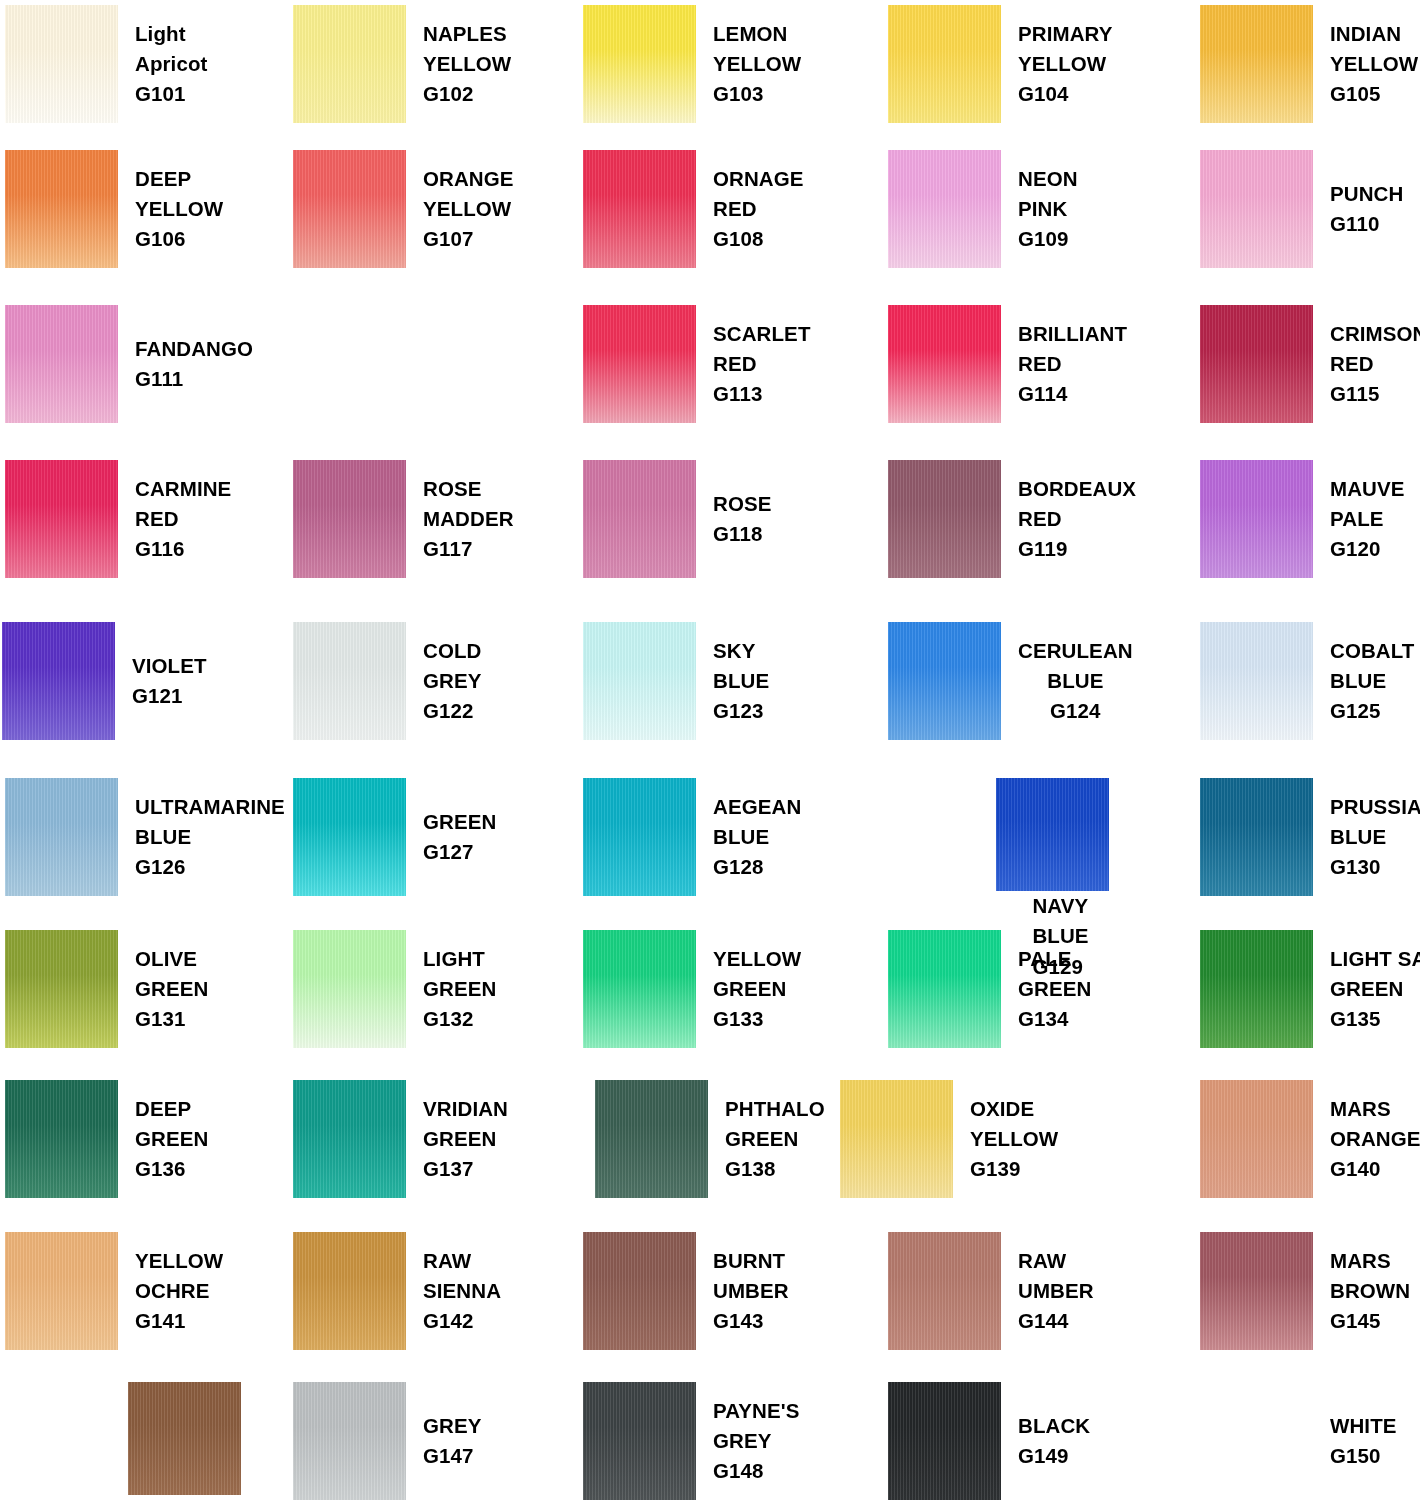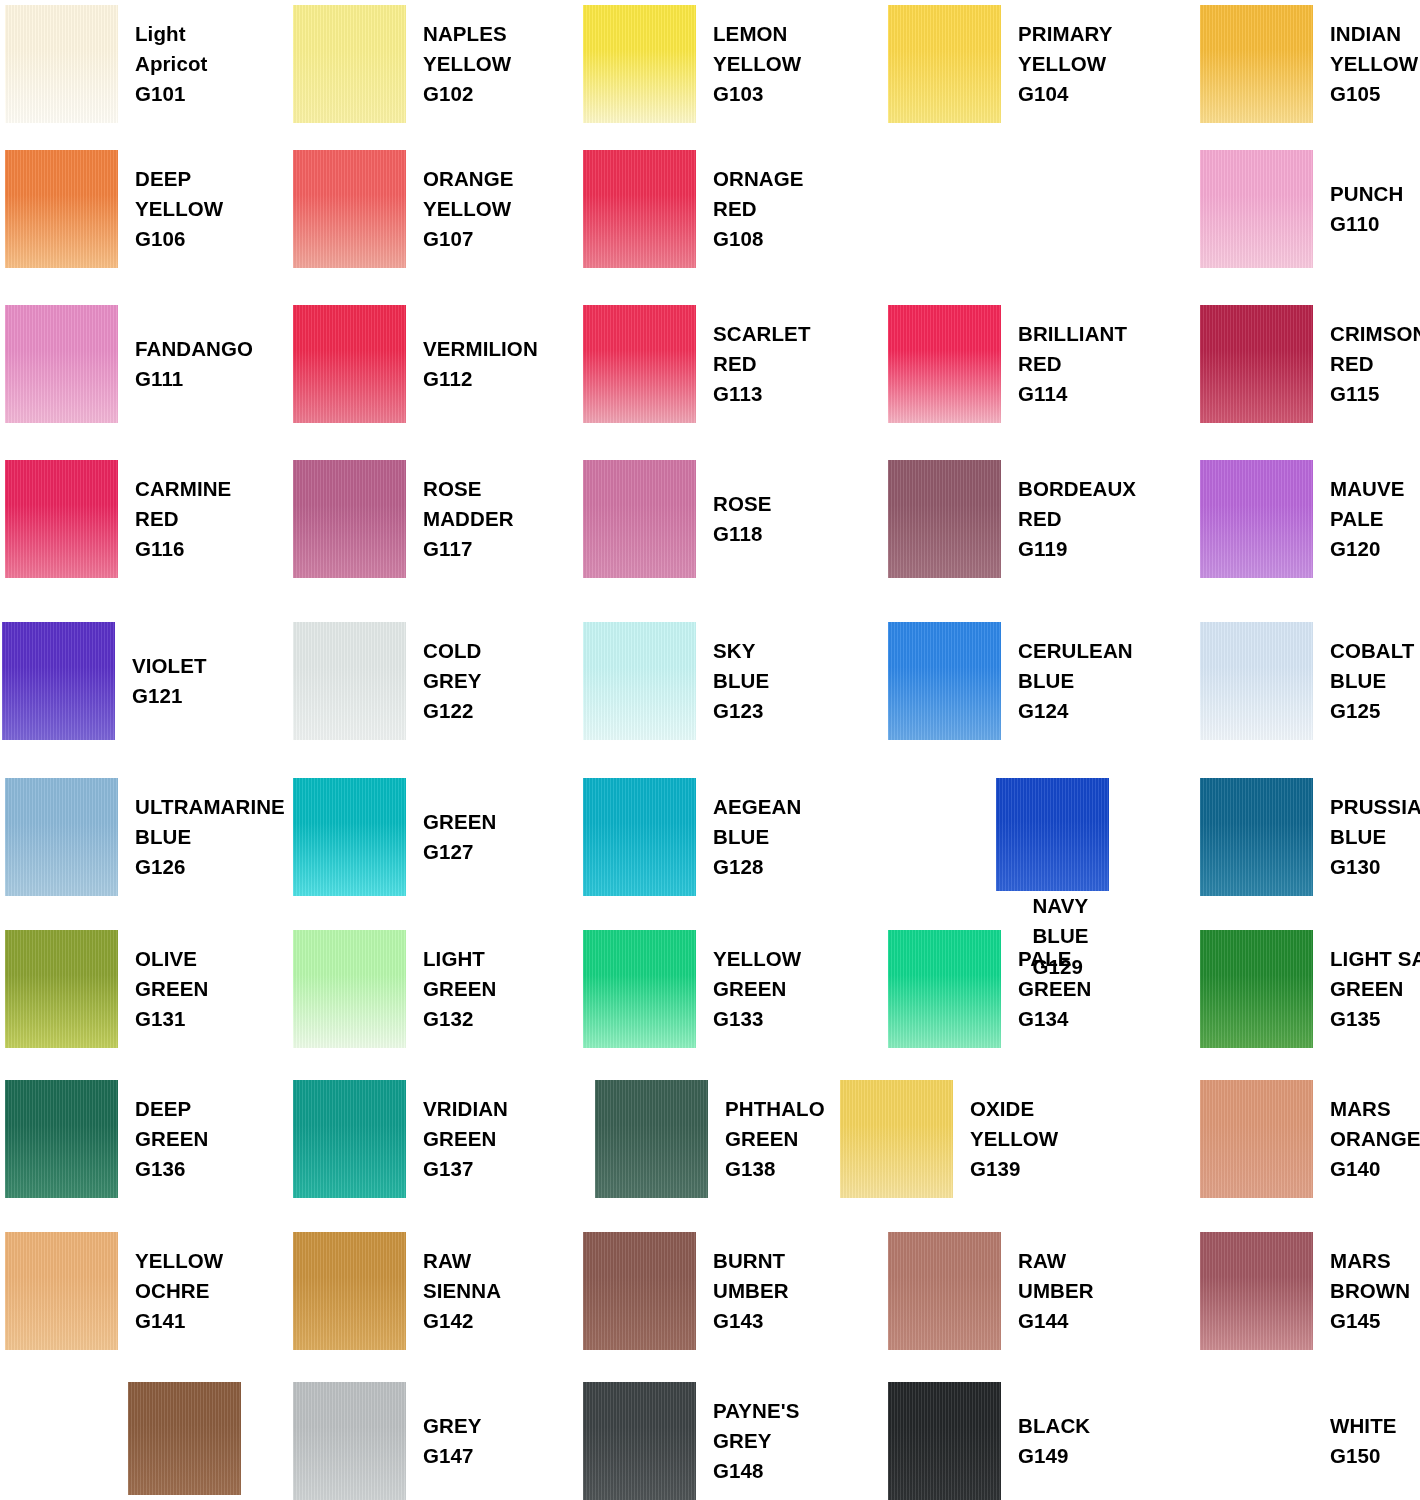--- a/index.html
+++ b/index.html
@@ -144,45 +144,46 @@
     <div class="swatch-cell" style="left: 583px; top: 150px;">
       <div class="swatch" style="width: 113px; height: 118px; flex-basis: 113px;">
         <div class="swatch-paint" style="background: linear-gradient(rgb(236, 48, 84) 0%, rgb(236, 48, 84) 38%, rgb(239, 123, 142) 100%);"></div>
       </div>
       <div class="labels">
         <div class="label-line">ORNAGE</div>
         <div class="label-line">RED</div>
         <div class="label-line">G108</div>
       </div>
     </div>
+    <div class="swatch-cell" style="left: 888px; top: 150px;">
+      <div class="swatch" style="width: 113px; height: 118px; flex-basis: 113px;">
+        <div class="swatch-paint" style="background: linear-gradient(rgb(239, 166, 224) 0%, rgb(239, 166, 224) 38%, rgb(246, 207, 233) 100%);"></div>
+      </div>
+      <div class="labels">
+        <div class="label-line">NEON</div>
+        <div class="label-line">PINK</div>
+        <div class="label-line">G109</div>
+      </div>
+    </div>
     <div class="swatch-cell" style="left: 1200px; top: 150px;">
       <div class="swatch" style="width: 113px; height: 118px; flex-basis: 113px;">
         <div class="swatch-paint" style="background: linear-gradient(rgb(244, 169, 209) 0%, rgb(244, 169, 209) 38%, rgb(248, 201, 222) 100%);"></div>
       </div>
       <div class="labels">
         <div class="label-line">PUNCH</div>
         <div class="label-line">G110</div>
       </div>
     </div>
     <div class="swatch-cell" style="left: 5px; top: 305px;">
       <div class="swatch" style="width: 113px; height: 118px; flex-basis: 113px;">
         <div class="swatch-paint" style="background: linear-gradient(rgb(231, 142, 198) 0%, rgb(231, 142, 198) 38%, rgb(242, 182, 214) 100%);"></div>
       </div>
       <div class="labels">
         <div class="label-line">FANDANGO</div>
         <div class="label-line">G111</div>
-      </div>
-    </div>
-    <div class="swatch-cell" style="left: 293px; top: 305px;">
-      <div class="swatch" style="width: 113px; height: 118px; flex-basis: 113px;">
-        <div class="swatch-paint" style="background: linear-gradient(rgb(238, 42, 79) 0%, rgb(238, 42, 79) 38%, rgb(236, 122, 144) 100%);"></div>
-      </div>
-      <div class="labels">
-        <div class="label-line">VERMILION</div>
-        <div class="label-line">G112</div>
       </div>
     </div>
     <div class="swatch-cell" style="left: 583px; top: 305px;">
       <div class="swatch" style="width: 113px; height: 118px; flex-basis: 113px;">
         <div class="swatch-paint" style="background: linear-gradient(rgb(239, 48, 87) 0%, rgb(239, 48, 87) 38%, rgb(239, 164, 180) 100%);"></div>
       </div>
       <div class="labels">
         <div class="label-line">SCARLET</div>
         <div class="label-line">RED</div>
         <div class="label-line">G113</div>
@@ -279,21 +280,21 @@
     <div class="swatch-cell" style="left: 583px; top: 622px;">
       <div class="swatch" style="width: 113px; height: 118px; flex-basis: 113px;">
         <div class="swatch-paint" style="background: linear-gradient(rgb(198, 244, 243) 0%, rgb(198, 244, 243) 38%, rgb(230, 251, 250) 100%);"></div>
       </div>
       <div class="labels">
         <div class="label-line">SKY</div>
         <div class="label-line">BLUE</div>
         <div class="label-line">G123</div>
       </div>
     </div>
-    <div class="swatch-cell" style="left: 888px; top: 622px;">
+    <div class="swatch-cell" style="left: 888px; top: 622px; text-align: center;">
       <div class="swatch" style="width: 113px; height: 118px; flex-basis: 113px;">
         <div class="swatch-paint" style="background: linear-gradient(rgb(46, 134, 230) 0%, rgb(46, 134, 230) 38%, rgb(102, 168, 232) 100%);"></div>
       </div>
       <div class="labels">
         <div class="label-line">CERULEAN</div>
         <div class="label-line">BLUE</div>
         <div class="label-line">G124</div>
       </div>
     </div>
     <div class="swatch-cell" style="left: 1200px; top: 622px;">

